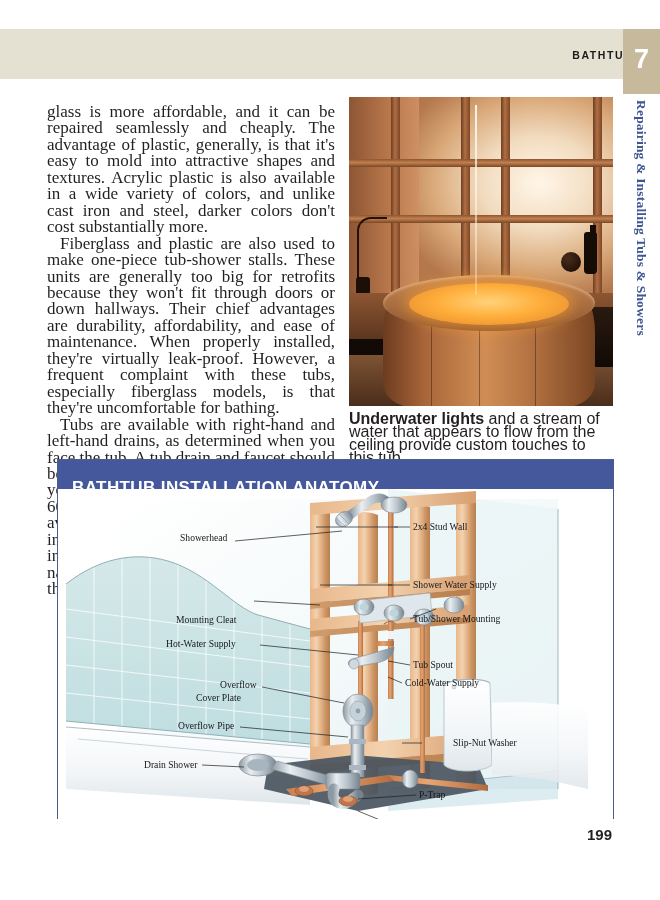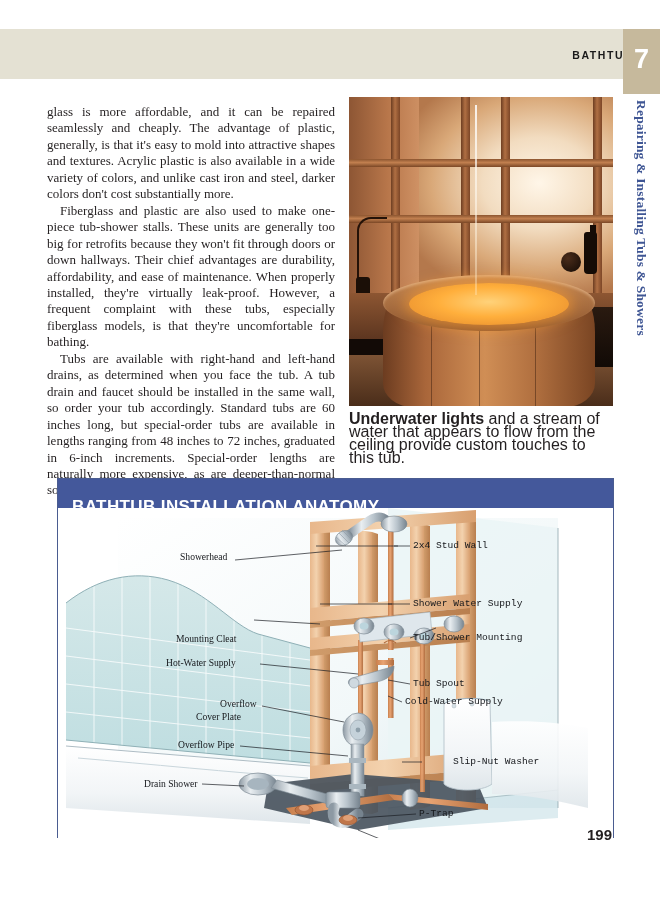--- a/index.html
+++ b/index.html
@@ -45,21 +45,21 @@
     white-space:nowrap;
     font-family:"Liberation Serif", serif;
     font-weight:bold;font-size:13.5px;
     color:#3f5694;
     letter-spacing:0.2px;
   }
 
   
   #body-column{
     position:absolute;left:47px;top:104px;width:288px;
-    font-size:13px;line-height:16.45px;color:#231f20;
+    font-size:17px;line-height:16.45px;color:#231f20;
     text-align:justify;
     text-justify:inter-word;
   }
   #body-column p{margin:0;}
   #body-column p + p{text-indent:13px;}
 
   
   #photo-figure{
     position:absolute;left:349px;top:97px;width:264px;
   }
@@ -147,21 +147,21 @@
   }
   #photo-caption{
     width:264px;margin-top:6px;
     font-family:"Liberation Sans", sans-serif;
     font-size:16px;line-height:13px;color:#231f20;
   }
   #photo-caption b{font-weight:bold;}
 
   
   #diagram-box{
-    position:absolute;left:57px;top:478px;width:557px;height:360px;
+    position:absolute;left:57px;top:459px;width:557px;height:360px;
     border:1px solid #4a5c90;
     box-sizing:border-box;
     background:#737373;
   }
   #diagram-title-bar{
     position:absolute;left:0;top:0;width:100%;height:29px;
     background:#44589b;
   }
   #diagram-title{
     position:absolute;left:14px;top:4px;
@@ -173,21 +173,21 @@
     overflow:hidden;
   }
   #diagram-canvas svg{display:block;}
 
   .dlabel{
     position:absolute;
     font-family:"Liberation Serif", serif;
     font-size:9.6px;color:#16181c;white-space:nowrap;
     line-height:11px;
   }
-  .dlabel.right{text-align:right;font-family:Liberation Mono, monospace;}
+  .dlabel.right{text-align:right;}
   .dlabel.left{text-align:left;}
 
   
   #page-number{
     position:absolute;right:48px;top:826px;
     font-family:"Liberation Sans", sans-serif;
     font-size:15px;font-weight:bold;color:#231f20;
   }
 </style>
 </head>

